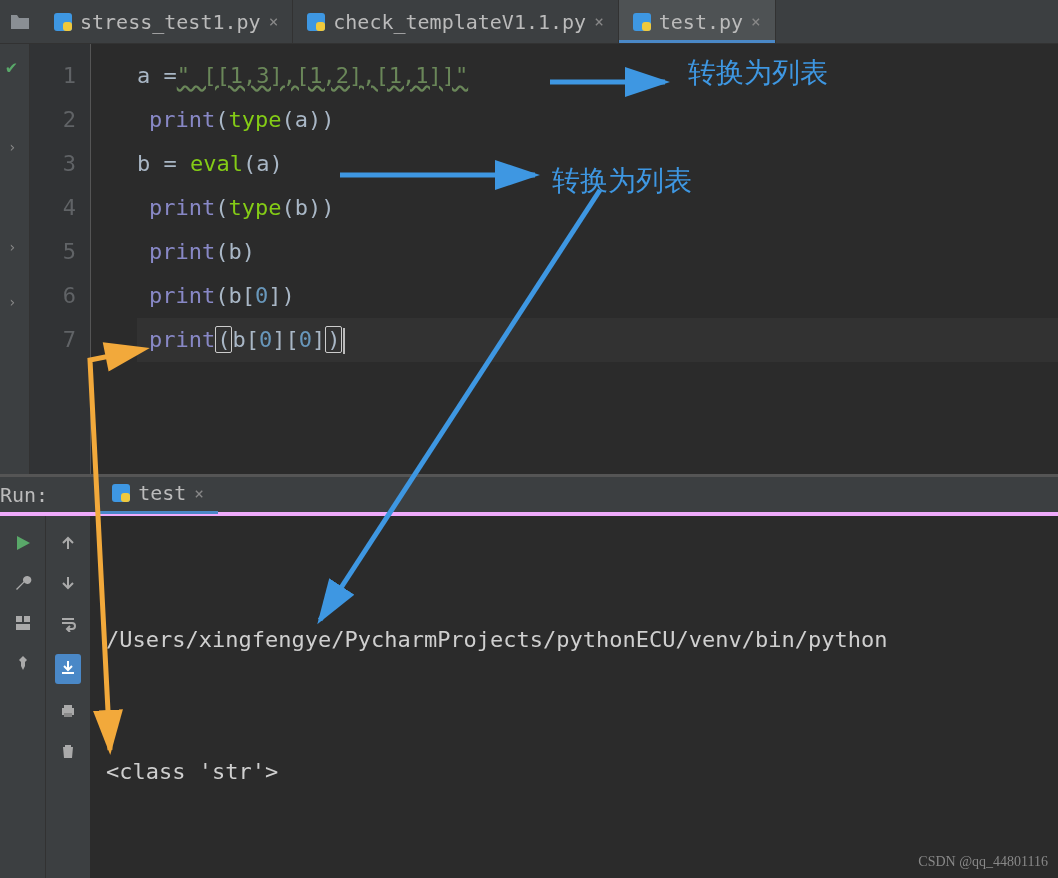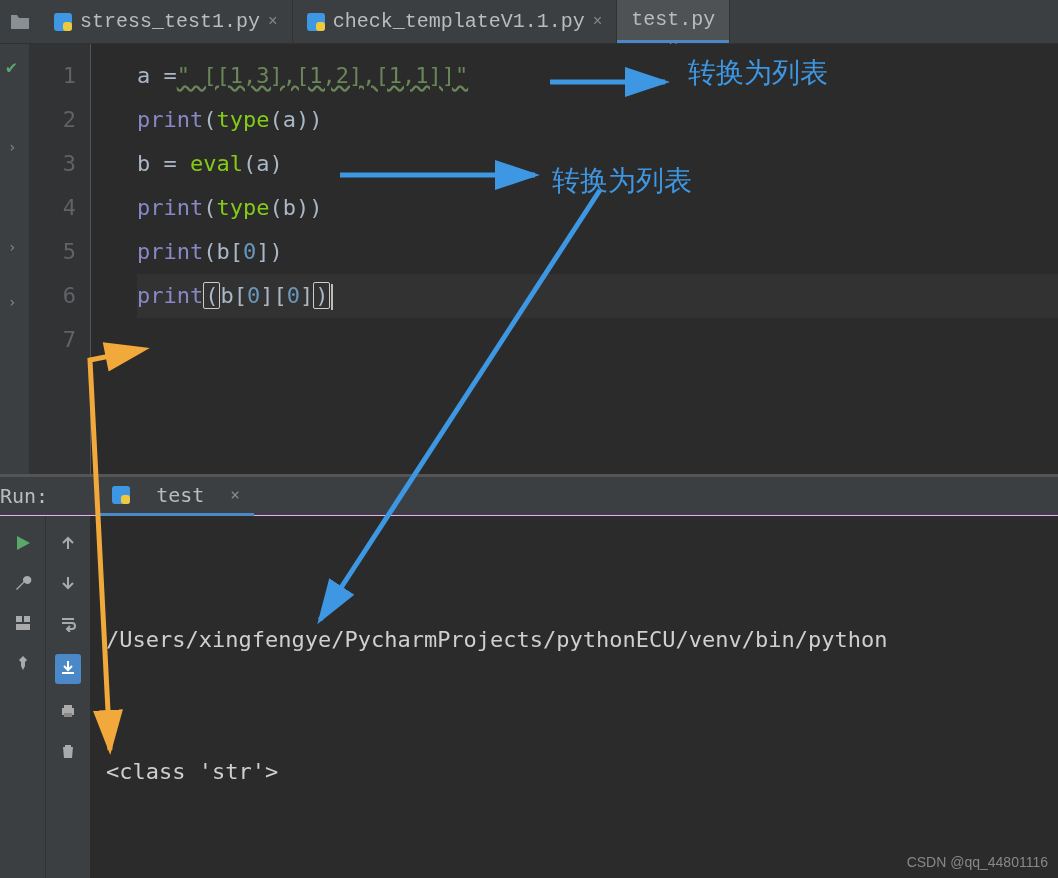--- a/index.html
+++ b/index.html
@@ -2,61 +2,61 @@
 <html><head>
 <meta charset="utf-8">
 <style>
 * { margin:0; padding:0; box-sizing:border-box; }
 html,body { width:1058px; height:878px; background:#2b2b2b; font-family:Menlo,Consolas,monospace; overflow:hidden; color:#a9b7c6; }
 .root { display:flex; flex-direction:column; width:100%; height:100%; position:relative; }
 
 
 .tabbar { height:44px; background:#3c3f41; display:flex; align-items:stretch; border-bottom:1px solid #323232; }
 .folder-icon { width:40px; display:flex; align-items:center; justify-content:center; }
-.tab { display:flex; align-items:center; gap:8px; padding:0 14px; color:#bbb; font-size:20px; border-right:1px solid #323232; position:relative; cursor:pointer;font-family:Liberation Mono, monospace; }
-.tab.active { background:#4e5254;flex-direction:column; }
+.tab { display:flex; align-items:center; gap:8px; padding:0 14px; color:#bbb; font-size:20px; border-right:1px solid #323232; position:relative; cursor:pointer; }
+.tab.active { background:#4e5254; }
 .tab.active::after { content:""; position:absolute; left:0; right:0; bottom:0; height:3px; background:#4a88c7; }
 .py-icon { width:18px; height:18px; }
 .tab-close { color:#888; font-size:16px; }
 
 
 .editor-wrap { flex:1; display:flex; background:#2b2b2b; position:relative; overflow:hidden; }
 .left-gutter { width:30px; background:#3c3f41; border-right:1px solid #323232; position:relative; }
 .tick { position:absolute; top:12px; left:6px; color:#59a869; font-size:18px; }
 .fold-caret { position:absolute; color:#888; font-size:14px; left:8px; }
 .gutter { width:60px; background:#313335; color:#606366; font-size:22px; text-align:right; padding:10px 14px 0 0; line-height:44px; font-family:Menlo,Consolas,monospace; }
 .code { flex:1; padding:10px 0 0 46px; font-size:22px; line-height:44px; position:relative; font-family:Menlo,Consolas,monospace; border-left:1px solid #555; }
 .code-line { white-space:pre; position:relative; }
 .code-line.hl { background:#323232; }
-.fn { color:#8888c6; }
+.fn { color:#8888c6;margin-left:12px; }
 .builtin { color:#84cc16; }
 .str { color:#6a8759; }
 .num { color:#6897bb; }
 .id { color:#a9b7c6; }
 .op { color:#a9b7c6; }
 .paren-match { border:1px solid #ccc; border-radius:2px; padding:0 1px; }
 .underline-wavy { text-decoration-line:underline; text-decoration-style:wavy; text-decoration-color:#6a8759; }
 .caret { display:inline-block; width:2px; height:26px; background:#bbb; vertical-align:middle; margin-left:1px; }
 
 
 .run-panel { height:404px; background:#2b2b2b; border-top:2px solid #555; display:flex; flex-direction:column; }
-.run-header { height:40px; display:flex; align-items:center; background:#3c3f41; border-top:1px solid #555; border-bottom:1px solid #f0abfc; }
+.run-header { height:40px; display:flex; align-items:center; background:#3c3f41; border-top:1px solid #555; border-bottom:4px solid #f0abfc; }
 .run-label { color:#bbb; font-size:20px; padding:0 10px 0 0; }
-.run-tab { display:flex; align-items:center; gap:26px; padding:6px 14px; color:#bbb; font-size:20px; border-bottom:3px solid #4a88c7; }
+.run-tab { display:flex; align-items:center; gap:8px; padding:6px 14px; color:#bbb; font-size:20px; border-bottom:3px solid #4a88c7; }
 .run-body { flex:1; display:flex; }
 .tool-col { width:45px; background:#3c3f41; display:flex; flex-direction:column; align-items:center; gap:18px; padding-top:18px; }
 .tool-col2 { width:45px; background:#3c3f41; display:flex; flex-direction:column; align-items:center; gap:18px; padding-top:18px; border-left:1px solid #323232; }
 .tool-btn { color:#aaa; cursor:pointer; }
 .tool-btn.active { background:#4a88c7; padding:4px; border-radius:3px; color:#fff; }
 .console { flex:1; padding:14px 0 0 16px; font-size:22px; line-height:44px; font-family:Menlo,Consolas,monospace; color:#cfcfcf; white-space:pre; }
 .console .cmd { color:#cfcfcf; }
 
 
 .anno { position:absolute; color:#3e97e2; font-size:28px; font-weight:500; pointer-events:none; z-index:5; }
-.watermark { position:absolute; right:10px; bottom:8px; color:#888; font-size:14px; font-family:Liberation Sans, sans-serif; }
+.watermark { position:absolute; right:10px; bottom:8px; color:#888; font-size:14px; font-family:Liberation Serif, serif; }
 
 svg.arrow { position:absolute; pointer-events:none; z-index:4; }
 </style>
 </head>
 <body>
 
 <div class="root">
 
   <div class="tabbar">
     <div class="folder-icon">
@@ -104,20 +104,21 @@
       <div>4</div>
       <div>5</div>
       <div>6</div>
       <div>7</div>
     </div>
     <div class="code">
       <div class="code-line"><span class="id">a</span><span class="op"> =</span><span class="str underline-wavy">" [[1,3],[1,2],[1,1]]"</span></div>
       <div class="code-line"><span class="fn">print</span><span class="op">(</span><span class="builtin">type</span><span class="op">(</span><span class="id">a</span><span class="op">))</span></div>
       <div class="code-line"><span class="id">b</span><span class="op"> = </span><span class="builtin">eval</span><span class="op">(</span><span class="id">a</span><span class="op">)</span></div>
       <div class="code-line"><span class="fn">print</span><span class="op">(</span><span class="builtin">type</span><span class="op">(</span><span class="id">b</span><span class="op">))</span></div>
+      <div class="code-line"><span class="fn">print</span><span class="op">(</span><span class="id">b</span><span class="op">)</span></div>
       <div class="code-line"><span class="fn">print</span><span class="op">(</span><span class="id">b</span><span class="op">[</span><span class="num">0</span><span class="op">])</span></div>
       <div class="code-line hl"><span class="fn">print</span><span class="op paren-match">(</span><span class="id">b</span><span class="op">[</span><span class="num">0</span><span class="op">][</span><span class="num">0</span><span class="op">]</span><span class="op paren-match">)</span><span class="caret"></span></div>
     </div>
 
     <div class="anno" style="left:688px; top:10px;">转换为列表</div>
     <div class="anno" style="left:552px; top:118px;">转换为列表</div>
   </div>
 
   <div class="run-panel">
     <div class="run-header">

